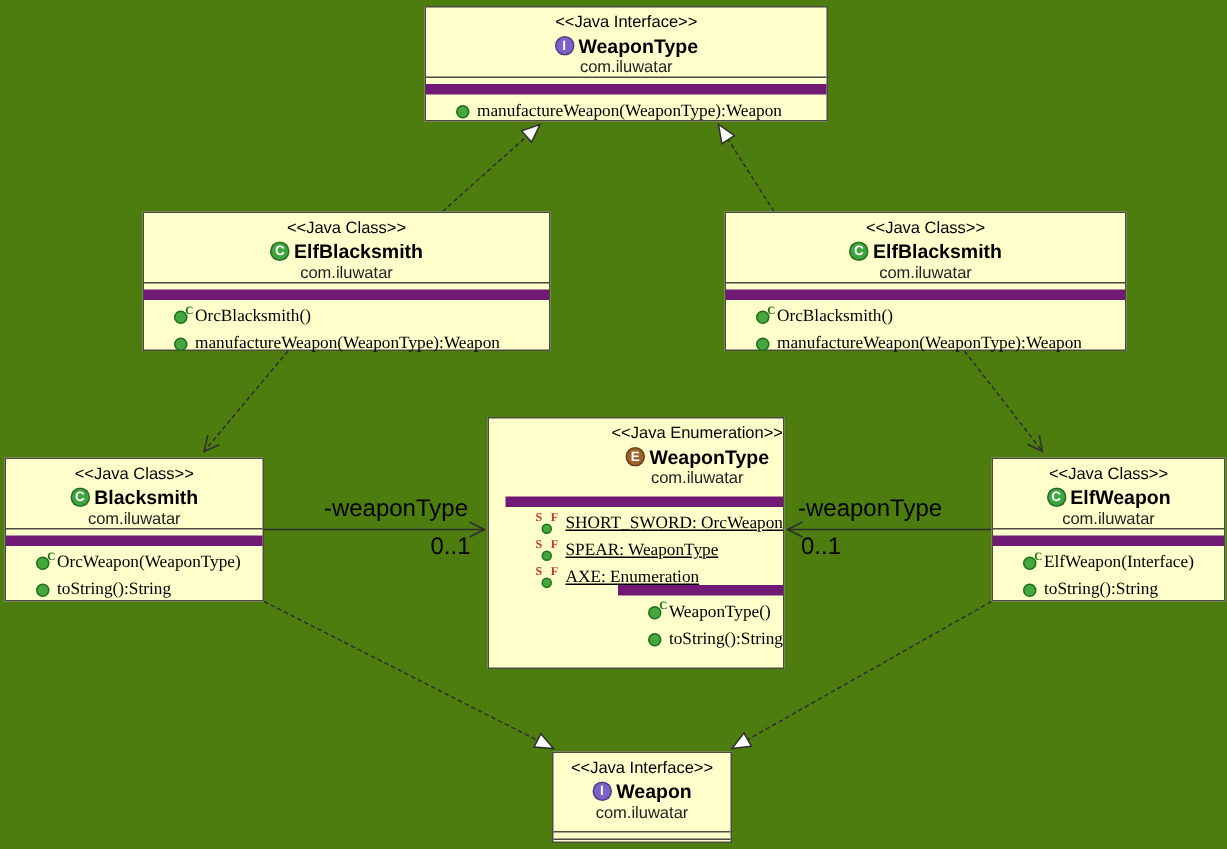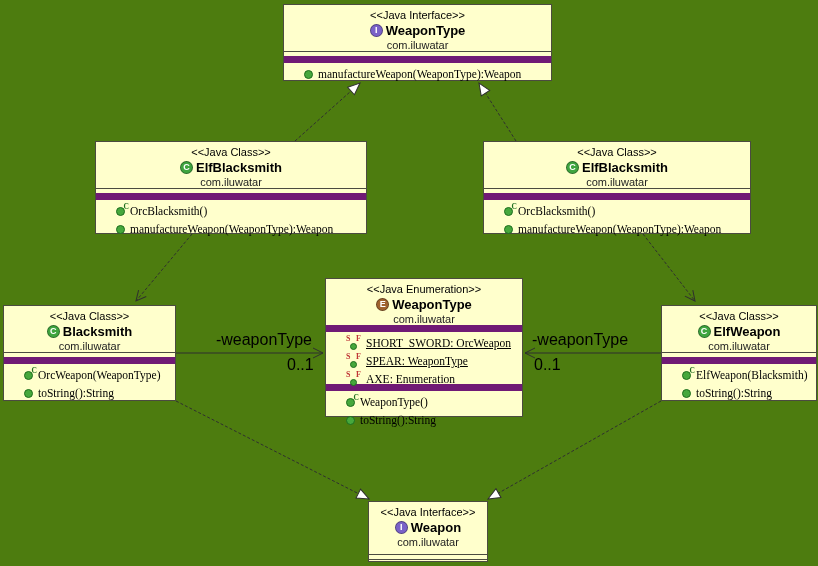--- a/index.html
+++ b/index.html
@@ -131,21 +131,21 @@
           </span>
         <span class="m-label">OrcBlacksmith()</span>
       </div>
       <div class="member">
         <span class="dot-icon"></span>
         <span class="m-label">manufactureWeapon(WeaponType):Weapon</span>
       </div>
     </div>
   </div>
 
-  <div class="uml-box" style="left:325px;top:278px;width:198px;height:139px;">
+  <div class="uml-box" style="left:325px;top:278px;width:198px;height:168px;align-items:flex-end;">
     <div class="title">
       <div class="stereotype">&lt;&lt;Java Enumeration&gt;&gt;</div>
       <div class="name-row">
         <span class="type-icon icon-enum">E</span>
         <span class="cls-name">WeaponType</span>
       </div>
       <div class="pkg">com.iluwatar</div>
     </div>
     <div class="compartment" style="height:59px;box-sizing:border-box;">
       <div class="member underlined">
@@ -219,21 +219,21 @@
         <span class="cls-name">ElfWeapon</span>
       </div>
       <div class="pkg">com.iluwatar</div>
     </div>
     <div class="strip"></div>
     <div class="compartment">
       <div class="member">
         <span class="dot-icon">
             <span class="ctor-sup">C</span>
           </span>
-        <span class="m-label">ElfWeapon(Blacksmith)</span>
+        <span class="m-label">ElfWeapon(Interface)</span>
       </div>
       <div class="member">
         <span class="dot-icon"></span>
         <span class="m-label">toString():String</span>
       </div>
     </div>
   </div>
 
   <div class="uml-box" style="left:368px;top:501px;width:120px;height:61px;">
     <div class="title">

